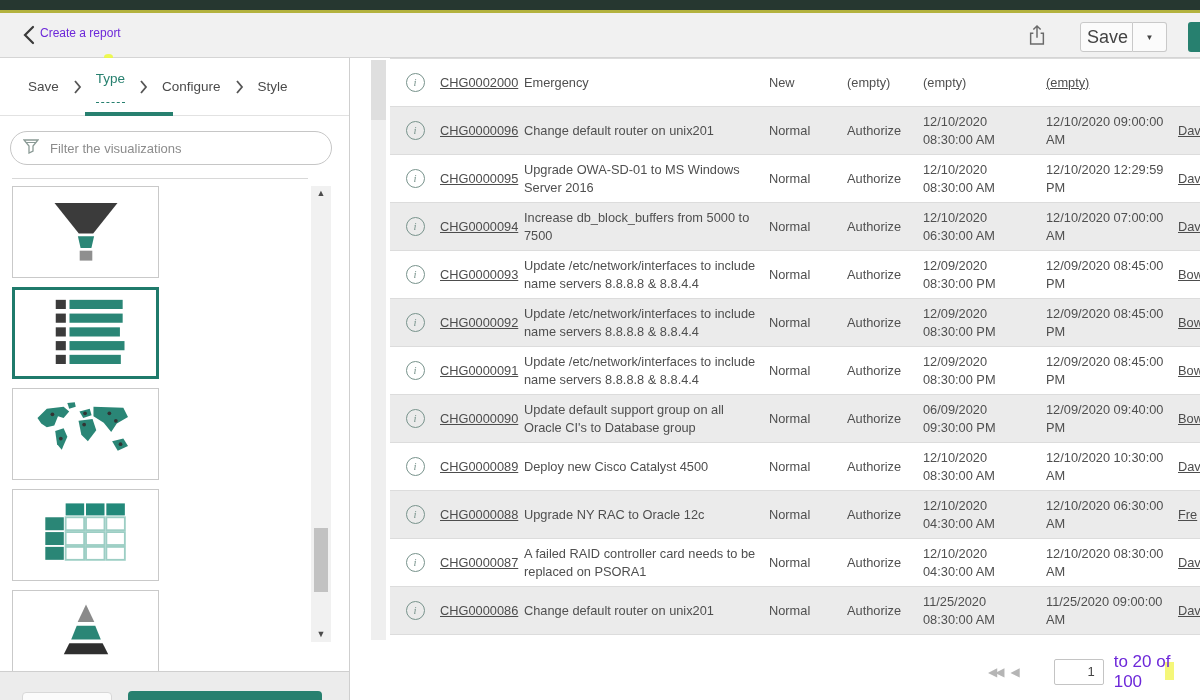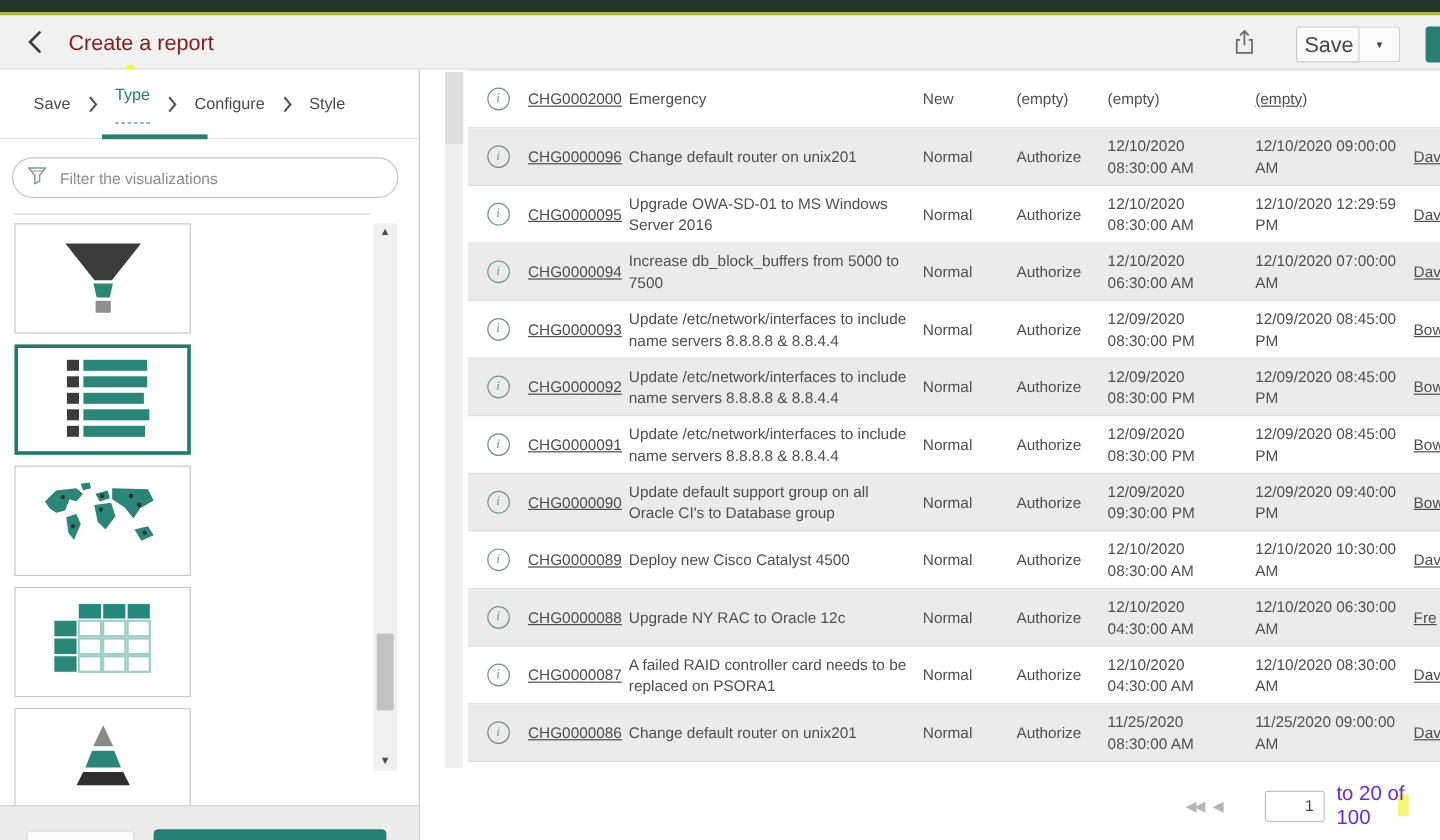--- a/index.html
+++ b/index.html
@@ -8,21 +8,21 @@
 
   
   .topstrip{position:absolute;left:0;top:0;width:1200px;height:10px;background:#263730;}
   .goldline{position:absolute;left:0;top:10px;width:1200px;height:3px;background:#b3b23e;}
 
   
   .appbar{position:absolute;left:0;top:13px;width:1200px;height:45px;background:#f1f1f1;
     border-bottom:1px solid #d5d5d5;}
   .back-btn{position:absolute;left:18px;top:12px;width:22px;height:22px;background:none;border:none;
     display:flex;align-items:center;justify-content:center;cursor:pointer;padding:0;}
-  .appbar-title{position:absolute;left:57px;top:13px;font-size:18px;color:#7f1d1d;}
+  .appbar-title{position:absolute;left:40px;top:13px;font-size:12px;color:#6d28d9;}
   .share-btn{position:absolute;right:150px;top:10px;width:26px;height:26px;background:none;border:none;
     display:flex;align-items:center;justify-content:center;padding:0;}
   .save-btn{position:absolute;right:67px;top:9px;width:53px;height:30px;background:#fbfbfb;
     border:1px solid #c9c9c9;border-radius:3px 0 0 3px;font-size:18px;color:#444;
     font-family:"Liberation Sans",sans-serif;}
   .save-caret-btn{position:absolute;right:33px;top:9px;width:34px;height:30px;background:#fbfbfb;
     border:1px solid #c9c9c9;border-left:none;border-radius:0 3px 3px 0;font-size:8px;color:#444;}
   .run-sliver{position:absolute;right:0;top:9px;width:8px;height:30px;background:#27806f;
     border:none;border-radius:3px 0 0 3px;}
   .yellow-dot{position:absolute;left:104px;top:54px;width:9px;height:6px;border-radius:50%;
@@ -349,21 +349,21 @@
     <div class="cell c-assigned"><a>Bow</a></div>
   </div>
       <div class="rec-row alt">
     <div class="cell c-info">
           <span class="info-icon">i</span>
         </div>
     <div class="cell c-number"><a>CHG0000090</a></div>
     <div class="cell c-desc">Update default support group on all Oracle CI's to Database group</div>
     <div class="cell c-priority">Normal</div>
     <div class="cell c-state">Authorize</div>
-    <div class="cell c-start">12/09/2020 09:30:00 PM</div>
+    <div class="cell c-start">06/09/2020 09:30:00 PM</div>
     <div class="cell c-end">12/09/2020 09:40:00 PM</div>
     <div class="cell c-assigned"><a>Bow</a></div>
   </div>
       <div class="rec-row">
     <div class="cell c-info">
           <span class="info-icon">i</span>
         </div>
     <div class="cell c-number"><a>CHG0000089</a></div>
     <div class="cell c-desc">Deploy new Cisco Catalyst 4500</div>
     <div class="cell c-priority">Normal</div>

